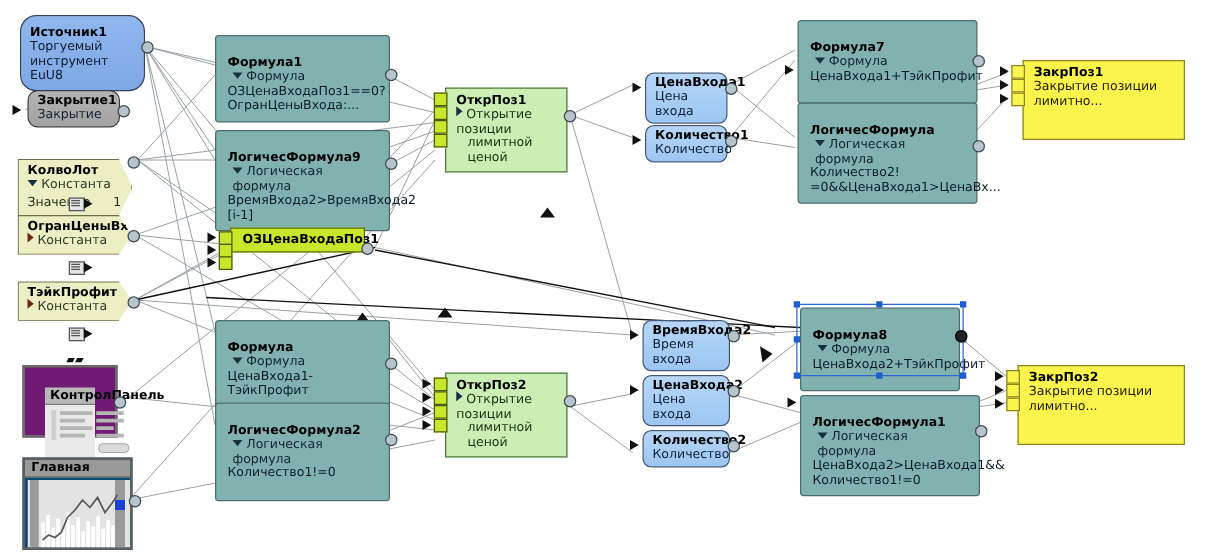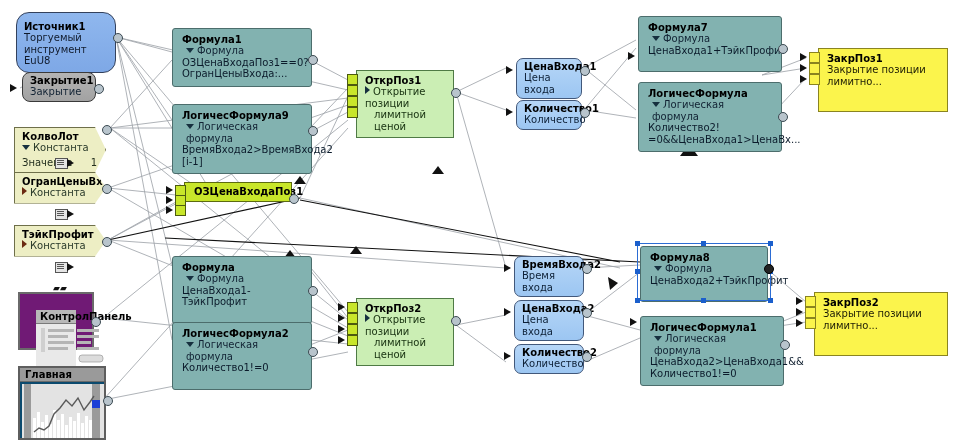--- a/index.html
+++ b/index.html
@@ -38,21 +38,21 @@
     padding:3px 8px 4px 7px;
     clip-path:polygon(0 0,calc(100% - 11px) 0,100% 50%,calc(100% - 11px) 100%,0 100%);
   }
   .konst .sub{color:#2a3a2a;}
   .konst .row{display:flex;justify-content:space-between;font-size:10px;color:#24301f;}
 
   
   .teal{
     background:#82b2b0;
     border:1.4px solid #4c6d6c;
-    padding:5px 9px 6px 9px;
+    padding:16px 9px 6px 9px;
     border-radius:3px;
   }
   .teal::before,.teal::after{content:"";position:absolute;}
 
   
   .lime{
     background:#c8e62a;border:1.3px solid #5c6b10;
     padding:3px 10px 4px 9px;
     text-align:right;
   }

